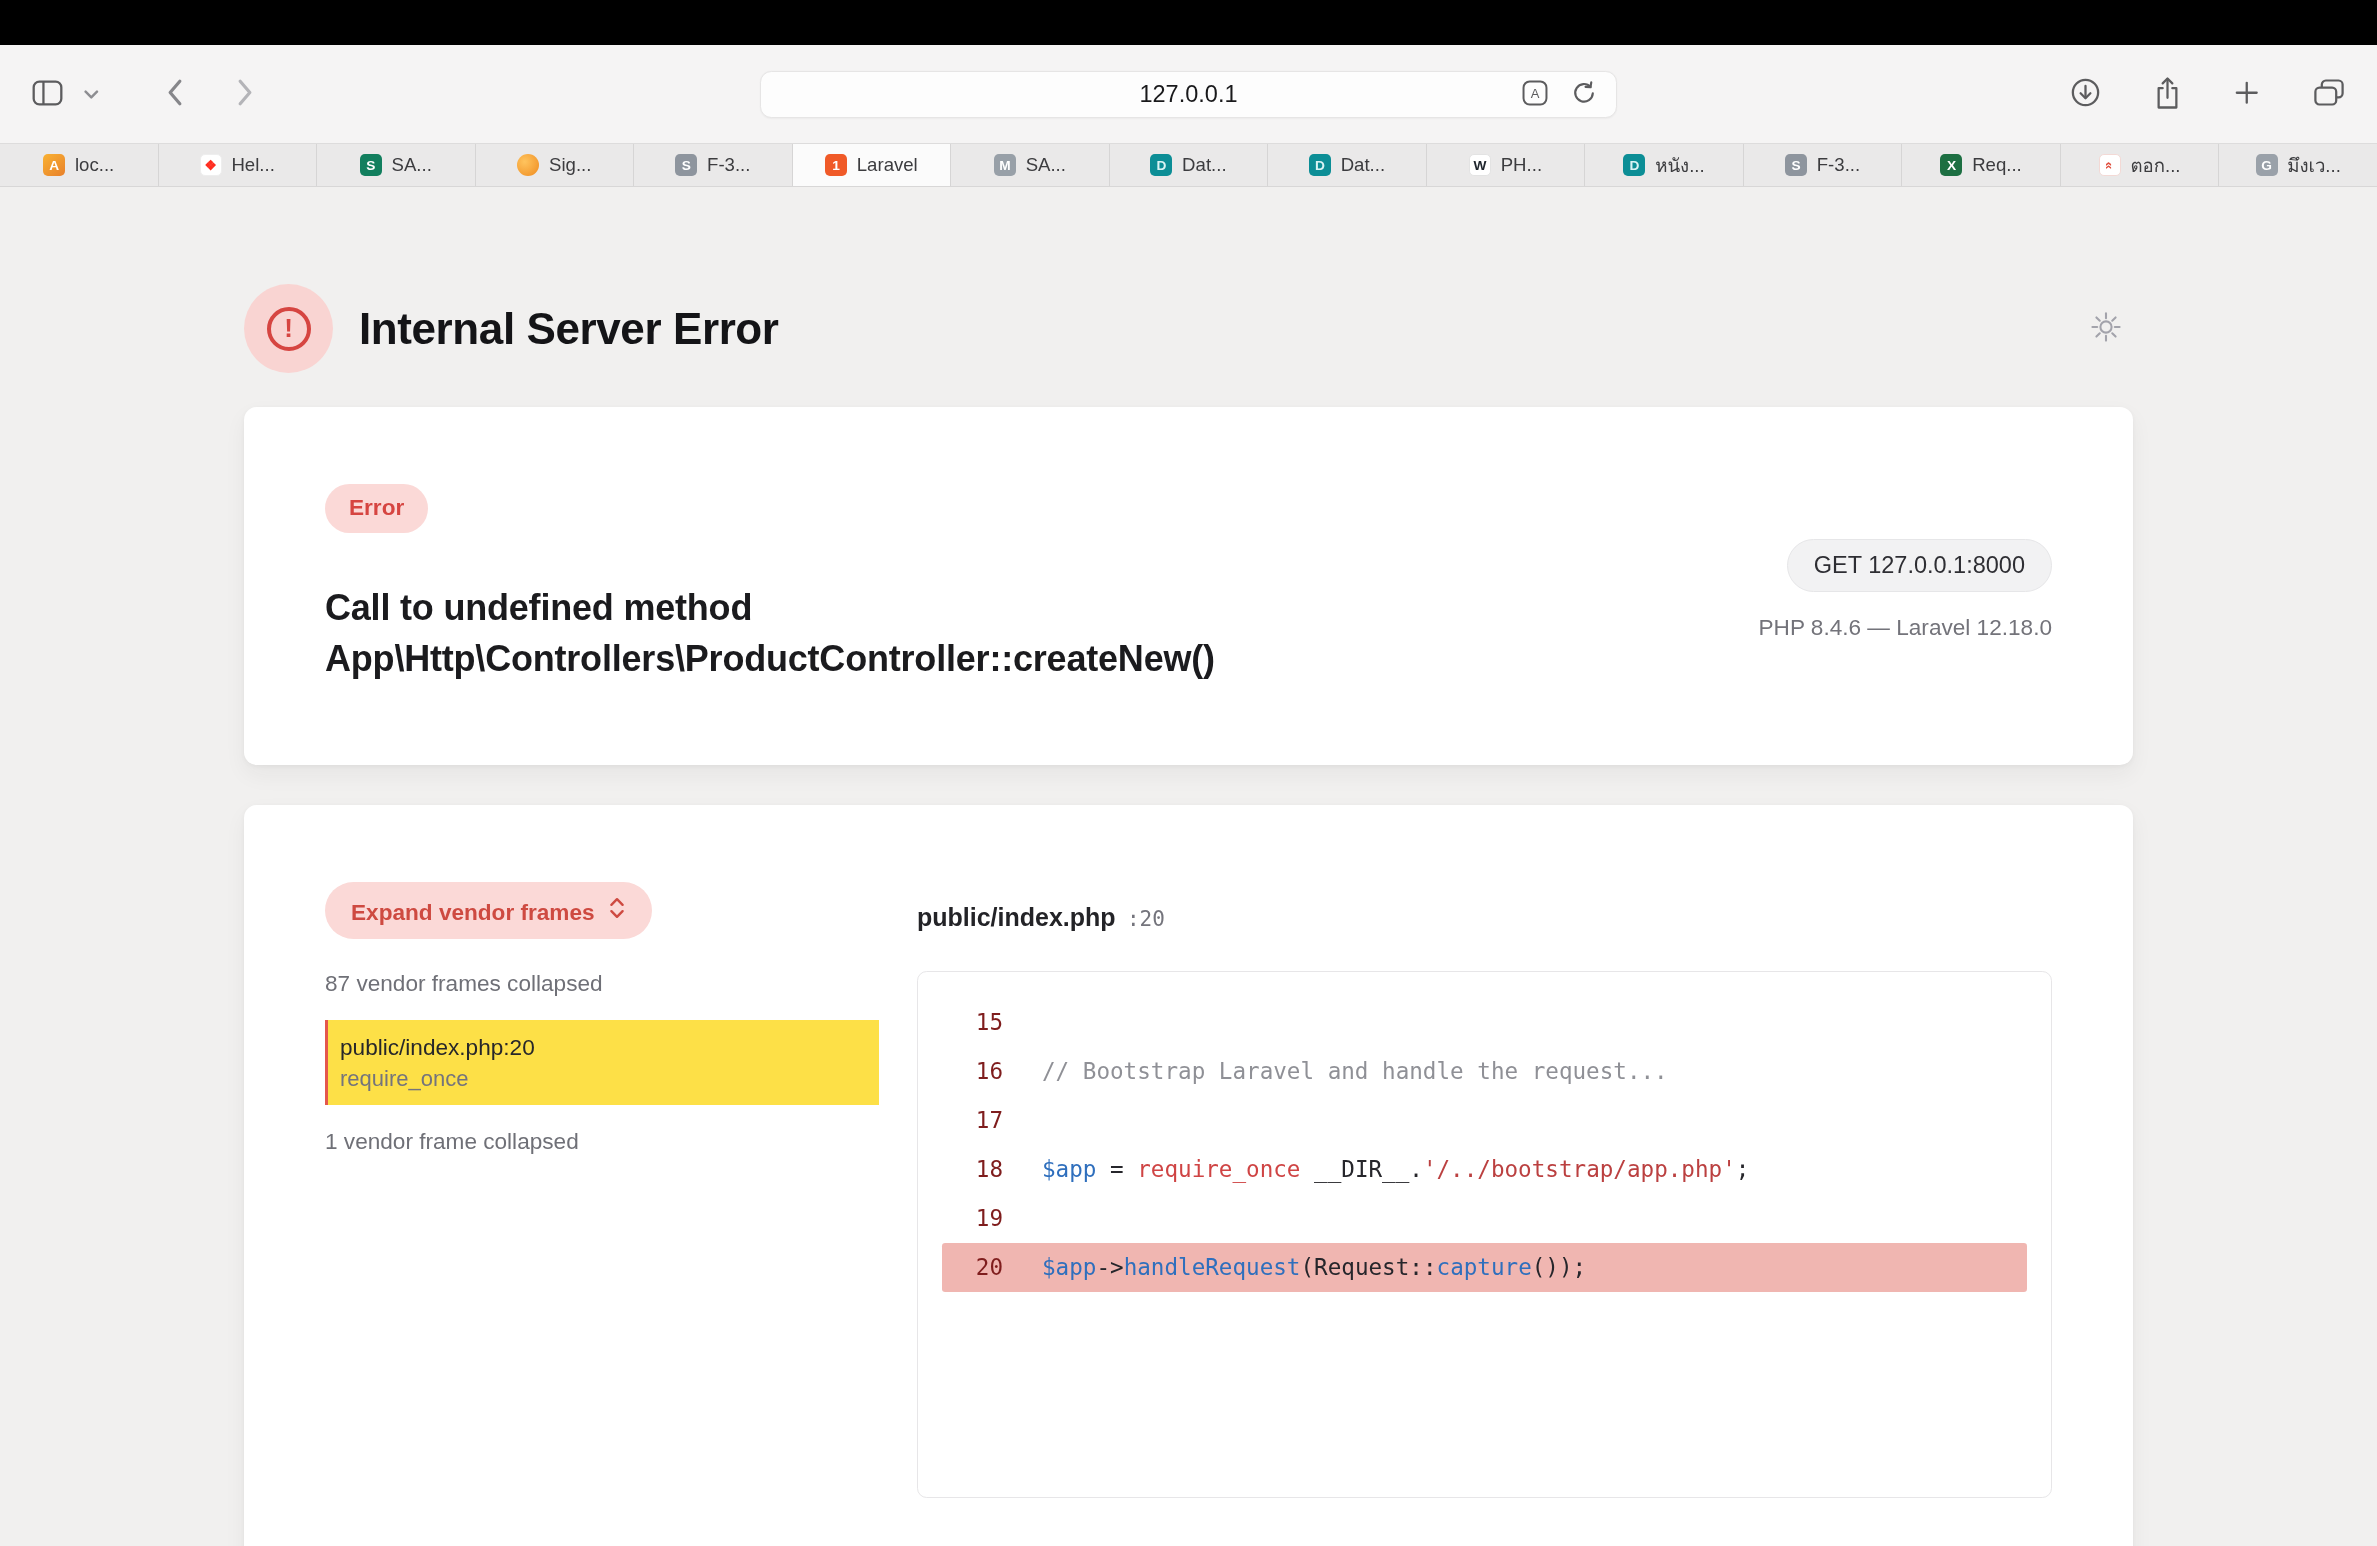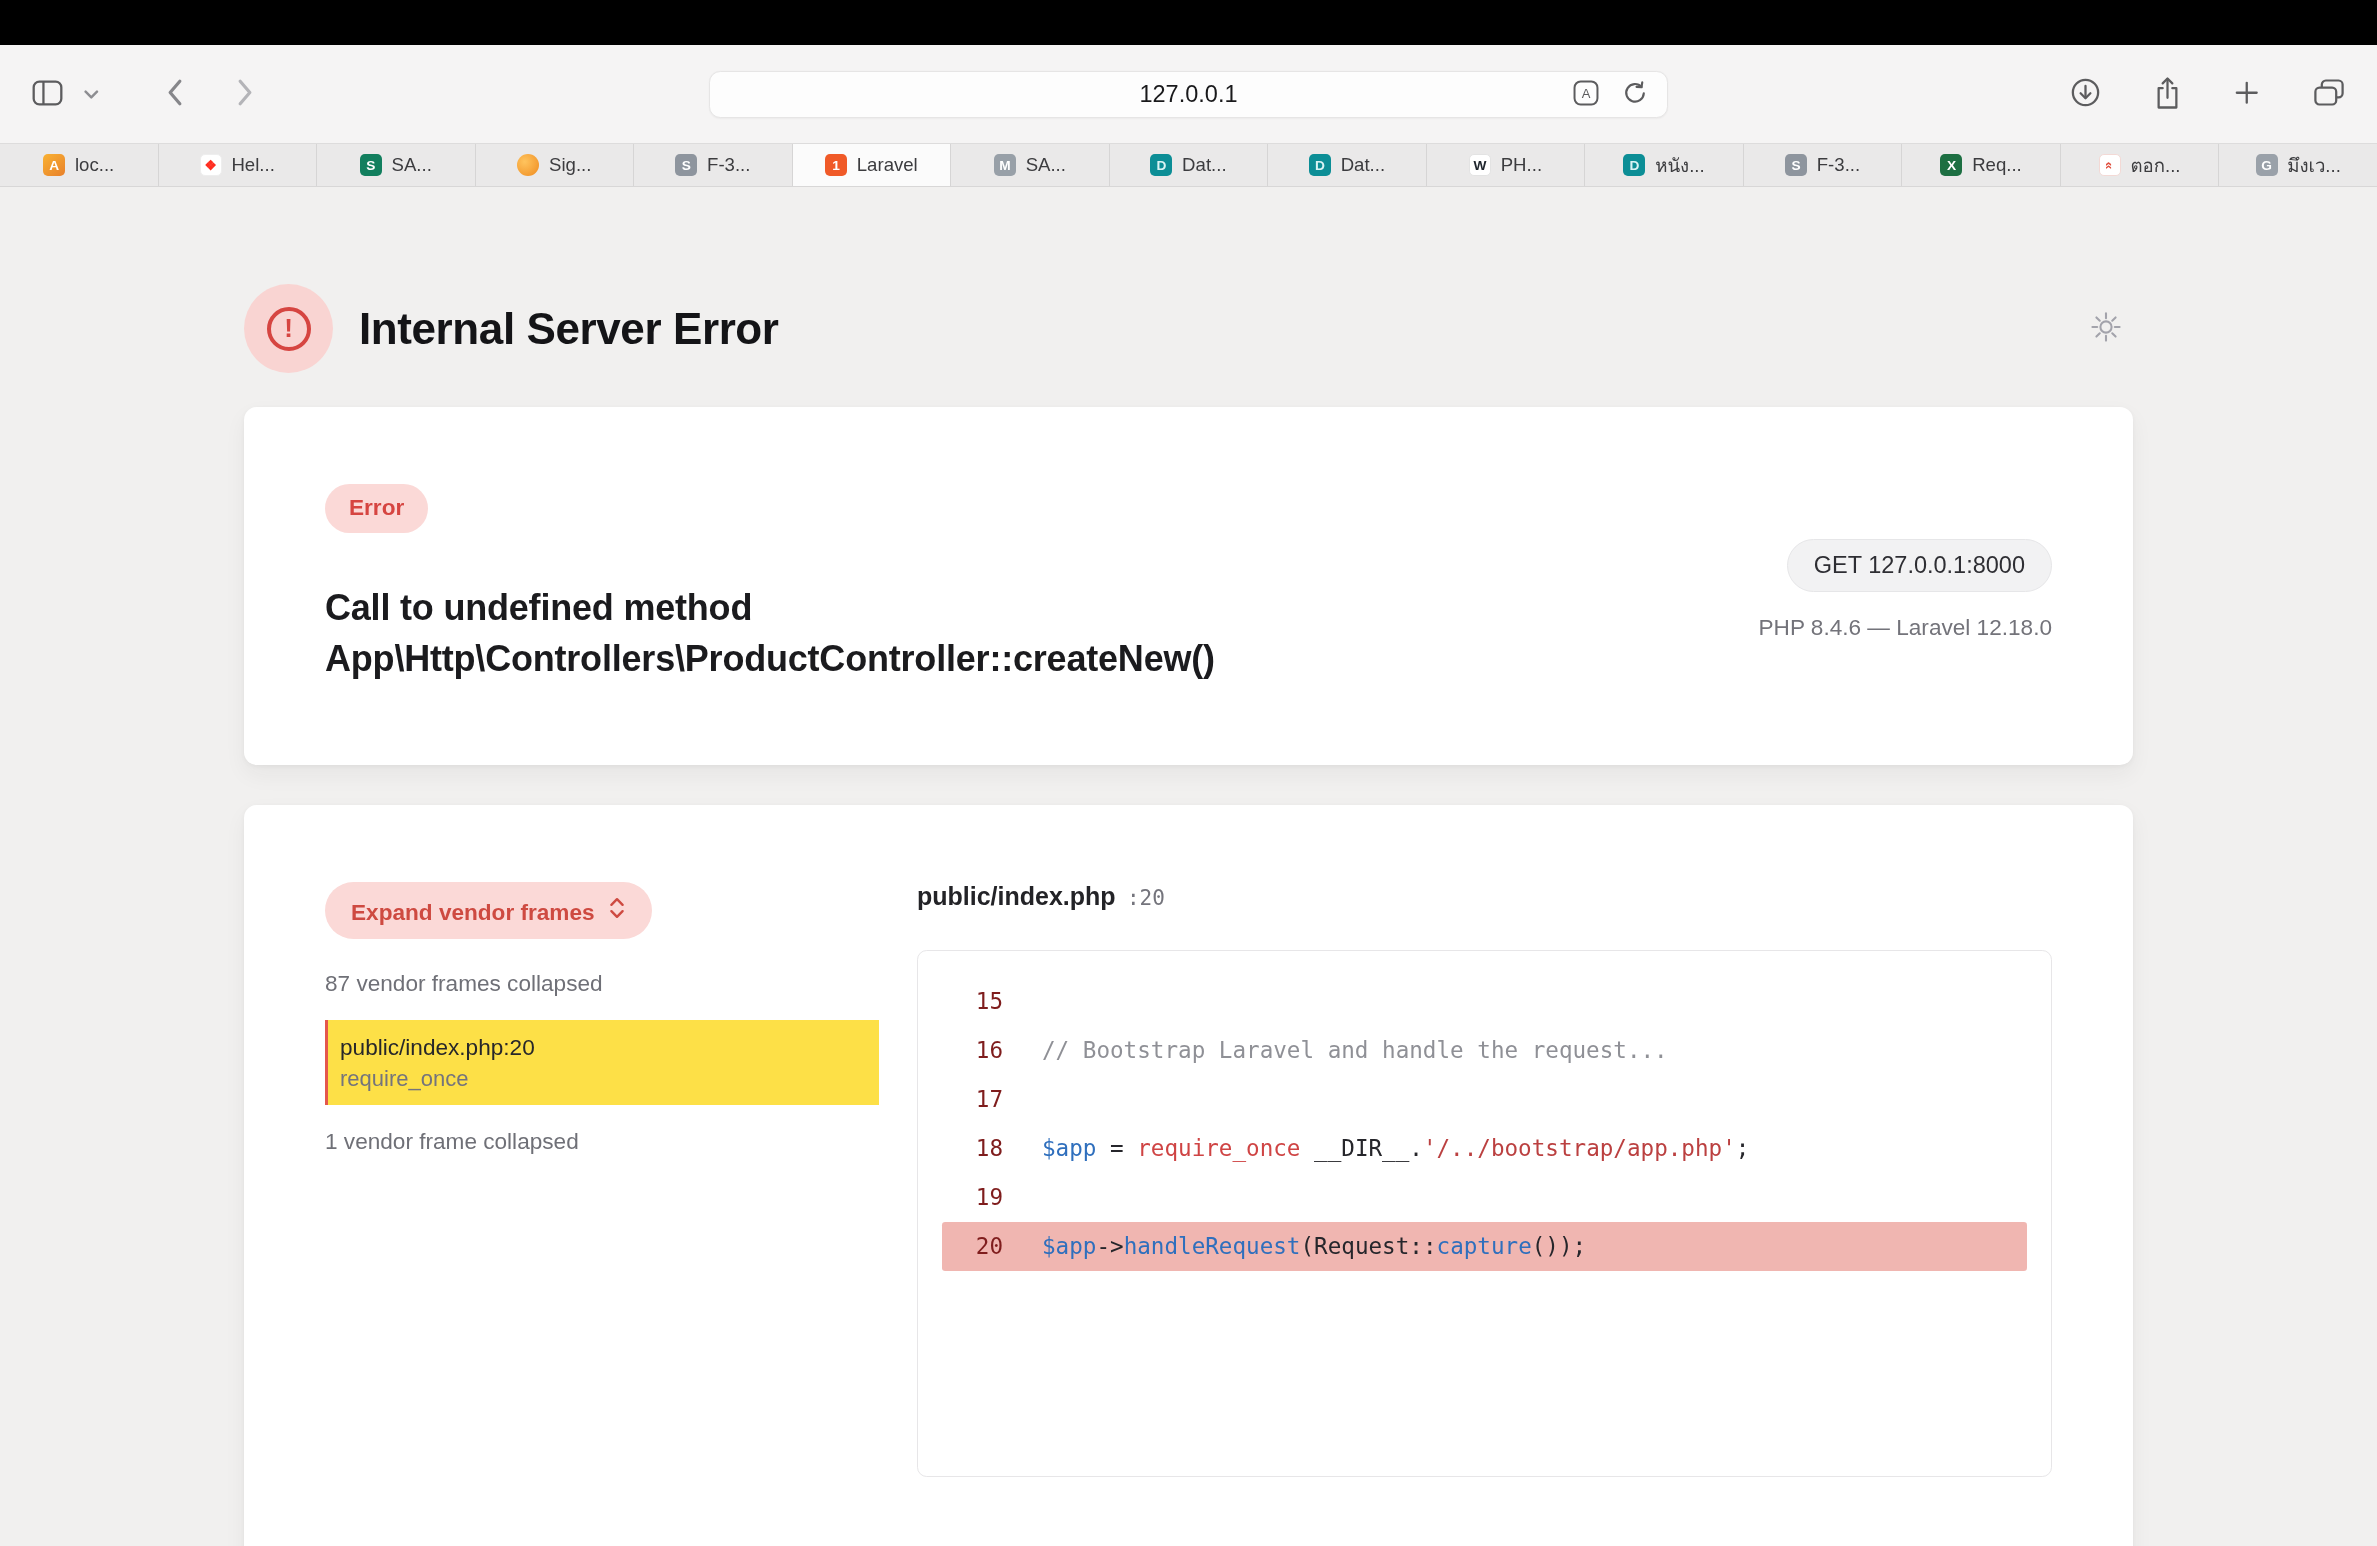--- a/index.html
+++ b/index.html
@@ -15,21 +15,21 @@
   html,body{width:2377px;height:1546px;overflow:hidden;}
   body{font-family:"Liberation Sans", sans-serif;background:#f1f0ef;color:#1b1b1e;}
   .menubar{height:45px;background:#000;}
   
   .toolbar{height:99px;background:#f5f4f4;display:flex;align-items:center;padding:0 27.5px;border-bottom:0.8px solid #dddcdc;}
   .tb-side{flex:1 1 0;display:flex;align-items:center;}
   .tb-side.right{justify-content:flex-end;gap:42px;}
   .tb-left-group{display:flex;align-items:center;gap:11.3px;margin-right:57px;}
   .tb-btn{display:flex;align-items:center;justify-content:center;background:none;border:none;cursor:pointer;padding:4.9px;}
   .nav-gap{margin-right:42px;}
-  .urlbar{width:959px;height:47px;background:#fdfdfd;border:0.8px solid #e6e5e5;border-radius:11.3px;display:flex;align-items:center;justify-content:center;position:relative;box-shadow:0 0.8px 1.6px rgba(0,0,0,.04);}
+  .urlbar{width:857px;height:47px;background:#fdfdfd;border:0.8px solid #e6e5e5;border-radius:11.3px;display:flex;align-items:center;justify-content:center;position:relative;box-shadow:0 0.8px 1.6px rgba(0,0,0,.04);}
   .url-text{font-size:23.5px;color:#19191b;}
   .url-icons{position:absolute;right:14.6px;top:0;height:100%;display:flex;align-items:center;gap:13px;}
   
   .tabbar{height:43px;background:#eae9e9;display:flex;border-bottom:0.8px solid #d8d7d7;}
   .tab{flex:1 1 0;display:flex;align-items:center;justify-content:center;gap:9.7px;border-right:0.8px solid #d6d5d5;overflow:hidden;padding:0 8px;cursor:pointer;}
   .tab:last-child{border-right:none;}
   .tab.active{background:#fbfbfb;}
   .tab-label{font-size:18.6px;color:#3c3c3f;white-space:nowrap;overflow:hidden;text-overflow:ellipsis;}
   .fav{width:22px;height:22px;border-radius:4.9px;display:flex;align-items:center;justify-content:center;font-size:13.7px;font-weight:bold;color:#fff;flex:none;font-family:"Liberation Sans",sans-serif;}
   .pma-icon{background:linear-gradient(140deg,#f9b233,#e8802a);}
@@ -62,21 +62,21 @@
   .versions{margin-top:22.6px;font-size:22.6px;color:#73737a;}
   .card.stack{margin-top:40px;padding:77px 81px 97px;display:flex;min-height:930px;}
   .stack-left{width:554px;flex:none;}
   .expand-btn{display:inline-flex;align-items:flex-end;gap:13px;background:var(--accent-red-bg);color:#ce4a41;font-size:22.6px;font-weight:600;border:none;border-radius:808px;padding:13.7px 26px;cursor:pointer;font-family:inherit;}
   .collapsed-note{margin-top:32px;font-size:22.6px;color:#6f7077;}
   .frame-item{margin-top:22.6px;background:#fde047;border-left:3.2px solid #e4574c;padding:13px 12px;cursor:pointer;}
   .frame-file{font-size:22.6px;color:#27272a;line-height:29px;}
   .frame-method{font-size:22px;color:#74747c;line-height:27.5px;margin-top:3.2px;}
   .collapsed-note.bottom{margin-top:24px;}
   .stack-right{flex:1 1 auto;margin-left:38px;}
-  .code-header{margin-top:0;display:flex;align-items:baseline;}
+  .code-header{margin-top:21px;display:flex;align-items:baseline;}
   .code-file{font-size:25px;font-weight:600;color:#232327;}
   .code-ref{margin-left:11.3px;font-family:"DejaVu Sans Mono",monospace;font-size:21px;color:#74747c;}
   .code-box{margin-top:39px;border:0.8px solid #e7e6e8;border-radius:9.7px;padding-top:26px;height:527px;overflow:hidden;background:#fff;}
   .code-row{display:flex;height:49px;line-height:49px;margin:0 24px;font-family:"DejaVu Sans Mono",monospace;font-size:22.6px;}
   .code-row.hl{background:var(--code-highlight);border-radius:3.2px;}
   .ln{width:61px;text-align:right;flex:none;color:#7f1d1d;}
   .cd{margin-left:39px;white-space:pre;}
   .tk-comment{color:var(--comment-gray);}
   .tk-keyword{color:var(--kw-red);}
   .tk-string{color:var(--str-red);}

